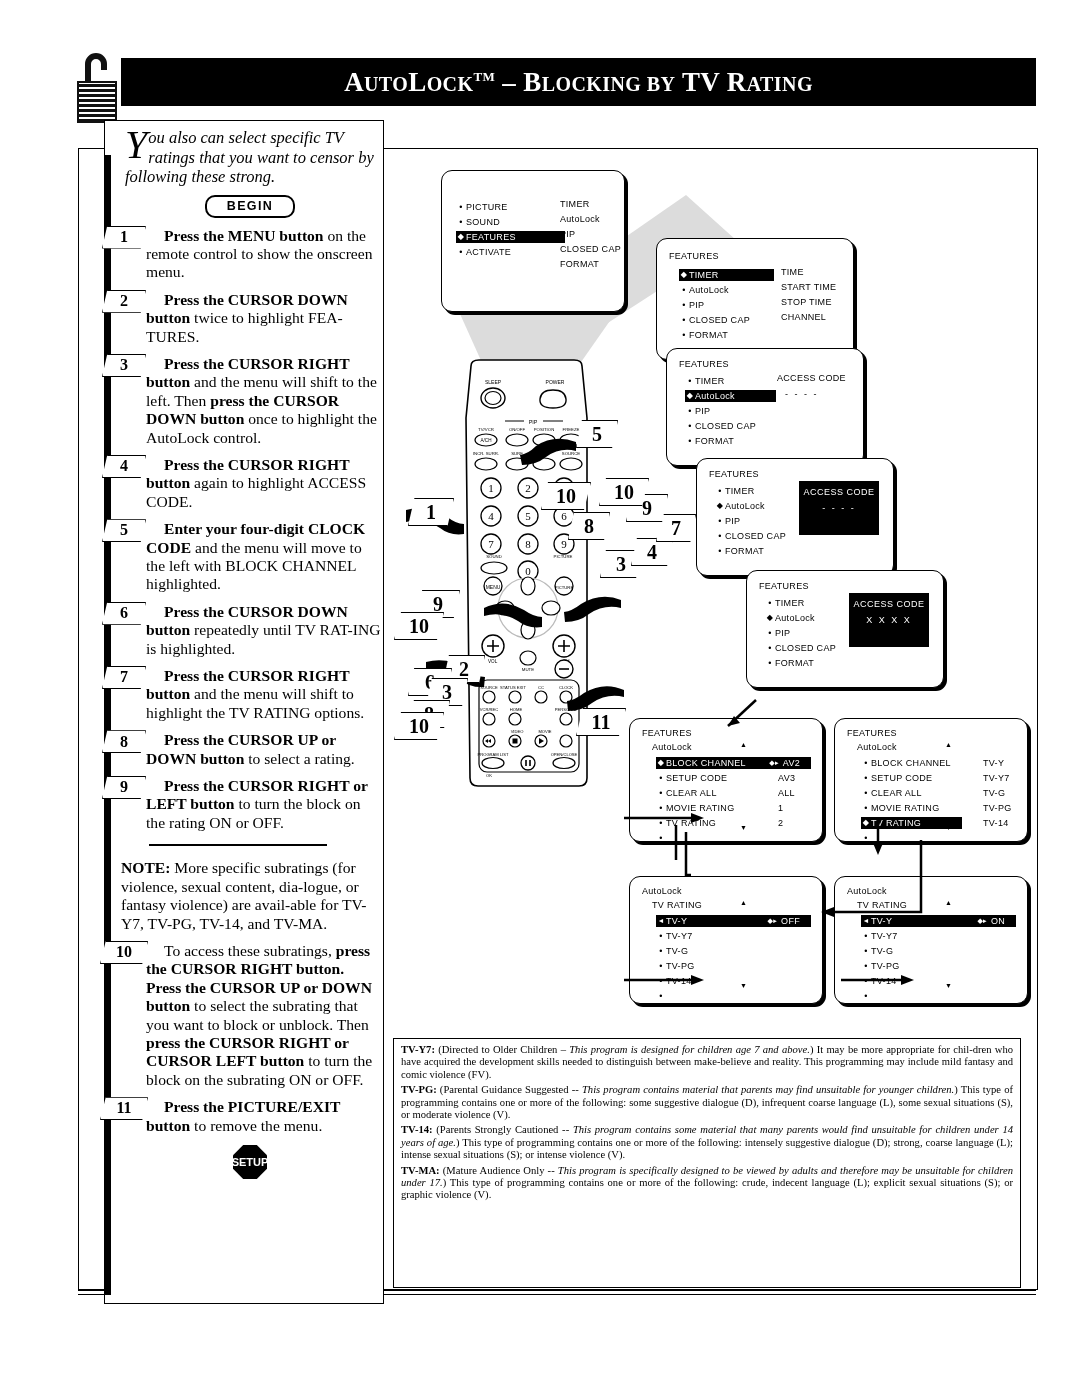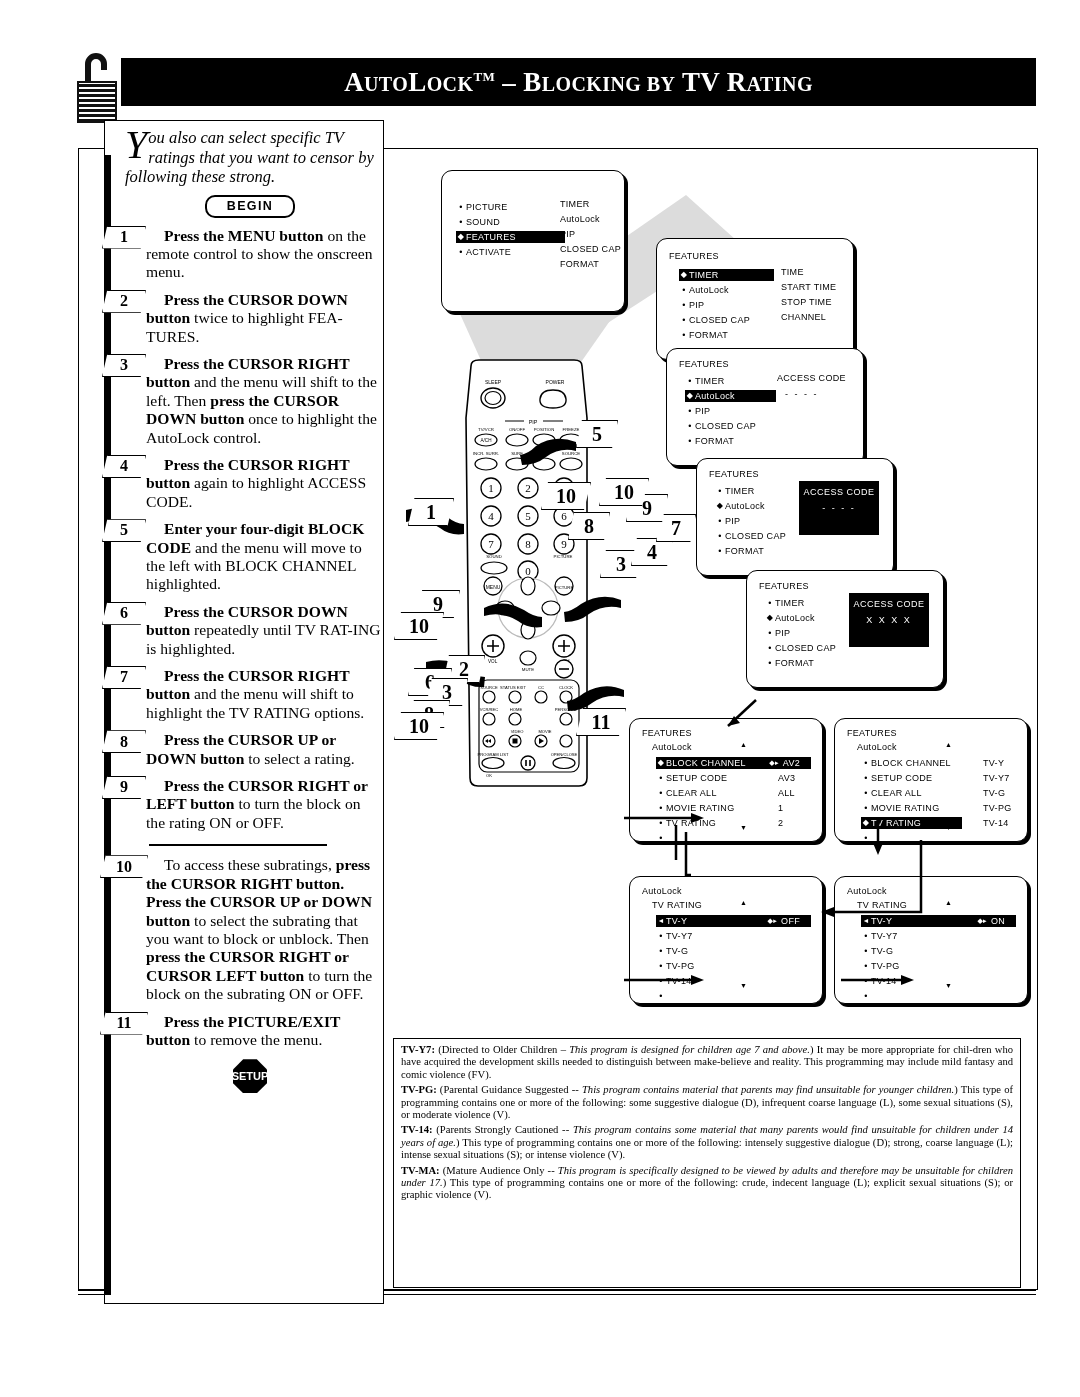--- a/index.html
+++ b/index.html
@@ -138,21 +138,21 @@
         <div class="step">
           <div class="num">3</div>
           <p><span class="ind"></span><b>Press the CURSOR RIGHT button</b> and the menu will shift to the left. Then <b>press the CURSOR DOWN button</b> once to highlight the AutoLock control.</p>
         </div>
         <div class="step">
           <div class="num">4</div>
           <p><span class="ind"></span><b>Press the CURSOR RIGHT button</b> again to highlight ACCESS CODE.</p>
         </div>
         <div class="step">
           <div class="num">5</div>
-          <p><span class="ind"></span><b>Enter your four-digit BLOCK CODE</b> and the menu will move to the left with BLOCK CHANNEL highlighted.</p>
+          <p><span class="ind"></span><b>Enter your four-digit CLOCK CODE</b> and the menu will move to the left with BLOCK CHANNEL highlighted.</p>
         </div>
         <div class="step">
           <div class="num">6</div>
           <p><span class="ind"></span><b>Press the CURSOR DOWN button</b> repeatedly until TV RAT-ING is highlighted.</p>
         </div>
         <div class="step">
           <div class="num">7</div>
           <p><span class="ind"></span><b>Press the CURSOR RIGHT button</b> and the menu will shift to highlight the TV RATING options.</p>
         </div>
         <div class="step">
@@ -160,20 +160,23 @@
           <p><span class="ind"></span><b>Press the CURSOR UP or DOWN button</b> to select a rating.</p>
         </div>
         <div class="step">
           <div class="num">9</div>
           <p><span class="ind"></span><b>Press the CURSOR RIGHT or LEFT button</b> to turn the block on the rating ON or OFF.</p>
         </div>
       </div>
 
     <div class="divider"></div>
 
+    <div class="note">
+      <b>NOTE:</b><span> More specific subratings (for violence, sexual content, dia-logue, or fantasy violence) are avail-able for TV-Y7, TV-PG, TV-14, and TV-MA.</span>
+    </div>
 
     <div id="steps2-host">
         <div class="step">
           <div class="num wide">10</div>
           <p><span class="ind"></span>To access these subratings, <b>press the CURSOR RIGHT button. Press the CURSOR UP or DOWN button</b> to select the subrating that you want to block or unblock. Then <b>press the CURSOR RIGHT or CURSOR LEFT button</b> to turn the block on the subrating ON or OFF.</p>
         </div>
         <div class="step">
           <div class="num wide">11</div>
           <p><span class="ind"></span><b>Press the PICTURE/EXIT button</b> to remove the menu.</p>
         </div>

